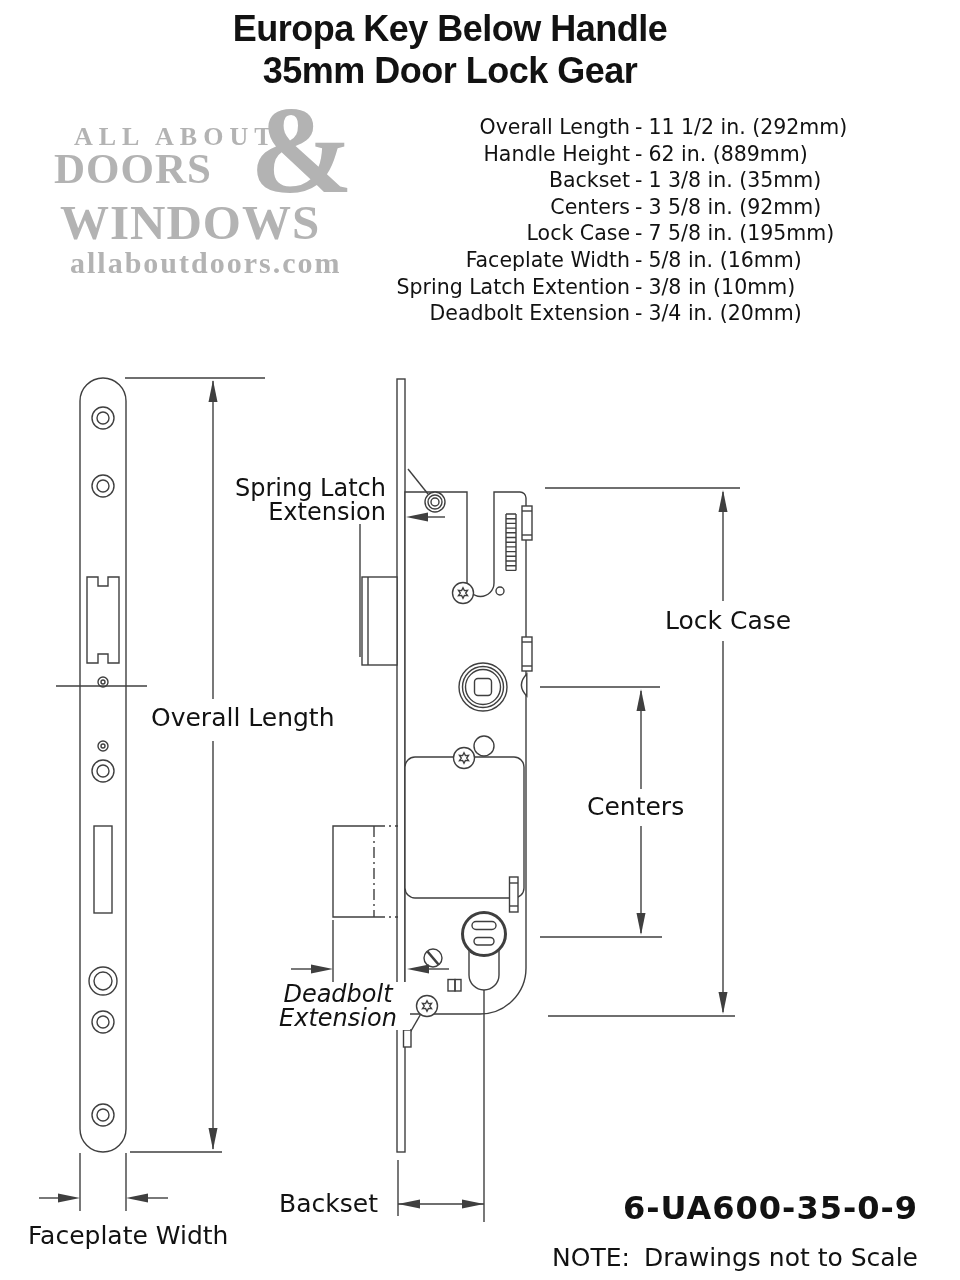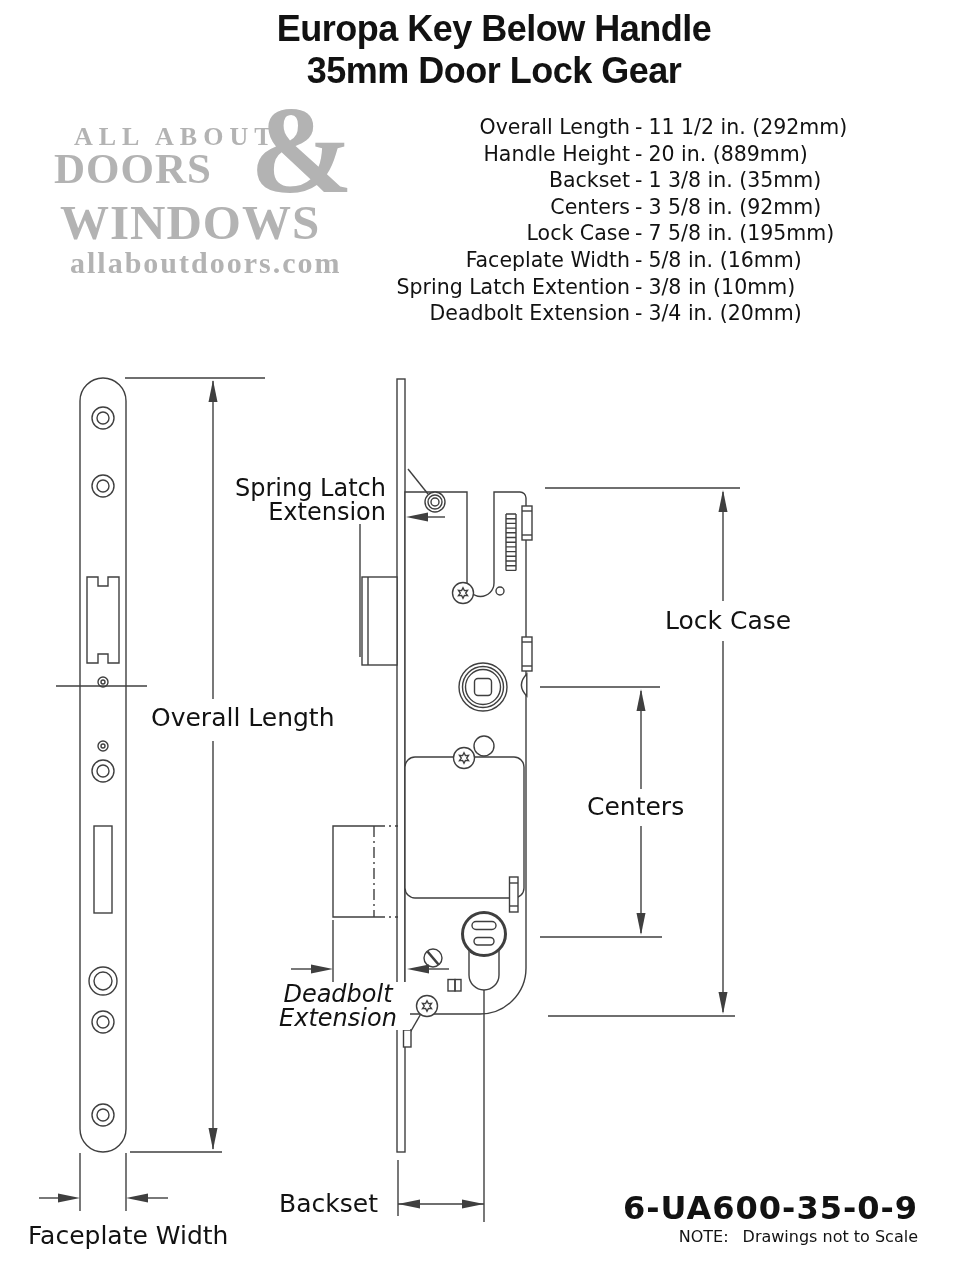--- a/index.html
+++ b/index.html
@@ -12,21 +12,21 @@
   .page{
     position:relative;width:960px;height:1280px;margin:0 auto;
     background:var(--background);overflow:hidden;
     font-family:"DejaVu Sans","Liberation Sans",sans-serif;color:var(--text);
   }
   .abs{position:absolute;}
   
   .title{
     left:0;top:8px;width:900px;text-align:center;
     font-family:"Liberation Sans","DejaVu Sans",sans-serif;
-    font-weight:bold;font-size:36px;line-height:42px;letter-spacing:-0.5px;padding-left:44px;
+    font-weight:bold;font-size:36px;line-height:42px;letter-spacing:-0.5px;
   }
   
   .logo{left:0;top:0;width:350px;height:290px;color:var(--logo-gray);
         font-family:"Liberation Serif","DejaVu Serif",serif;}
   .logo-top{left:74px;top:122px;font-size:26px;letter-spacing:6px;font-weight:bold;}
   .logo-doors{left:54px;top:144px;font-size:43px;font-weight:bold;letter-spacing:1px;}
   .logo-amp{left:250px;top:96px;font-size:124px;line-height:110px;font-weight:bold;}
   .logo-windows{left:60px;top:194px;font-size:49px;font-weight:bold;letter-spacing:1px;}
   .logo-site{left:70px;top:246px;font-size:30px;font-weight:bold;letter-spacing:2px;}
   
@@ -40,21 +40,21 @@
   .lbl-overall{left:147px;top:703px;font-size:25px;padding:0 4px;}
   .lbl-lockcase{left:660px;top:606px;font-size:25px;padding:0 5px;}
   .lbl-centers{left:582px;top:792px;font-size:25px;padding:0 5px;}
   .lbl-springlatch{left:228px;top:476px;width:158px;text-align:right;font-size:24px;line-height:24px;}
   .lbl-deadbolt{left:266px;top:982px;width:144px;text-align:center;font-size:24px;line-height:24px;font-style:italic;}
   .lbl-faceplate{left:28px;top:1221px;width:196px;text-align:center;font-size:25px;}
   .lbl-backset{left:274px;top:1189px;width:104px;text-align:right;font-size:25px;}
   
   .footer{right:42px;top:1189px;text-align:right;}
   .part-number{font-size:32px;font-weight:bold;letter-spacing:1px;}
-  .note{font-size:16px;margin-top:0;}
+  .note{font-size:25px;margin-top:16px;}
   .note .gap{display:inline-block;width:14px;}
   
   svg{position:absolute;left:0;top:0;}
   .ln{stroke:var(--line);fill:none;stroke-width:1.4;}
   .shape{stroke:var(--line);fill:var(--background);stroke-width:1.4;}
   .thick{stroke-width:3px;}
   .arrow{fill:var(--line);stroke:none;}
   .dashdot{stroke-dasharray:11 4 2 4;}
 </style>
 </head>
@@ -228,21 +228,21 @@
 
   <div class="abs specs">
     <div class="spec-row">
       <span class="spec-label">Overall Length</span>
       <span class="spec-dash">-</span>
       <span class="spec-value">11 1/2 in. (292mm)</span>
     </div>
     <div class="spec-row">
       <span class="spec-label">Handle Height</span>
       <span class="spec-dash">-</span>
-      <span class="spec-value">20 in. (889mm)</span>
+      <span class="spec-value">62 in. (889mm)</span>
     </div>
     <div class="spec-row">
       <span class="spec-label">Backset</span>
       <span class="spec-dash">-</span>
       <span class="spec-value">1 3/8 in. (35mm)</span>
     </div>
     <div class="spec-row">
       <span class="spec-label">Centers</span>
       <span class="spec-dash">-</span>
       <span class="spec-value">3 5/8 in. (92mm)</span>

